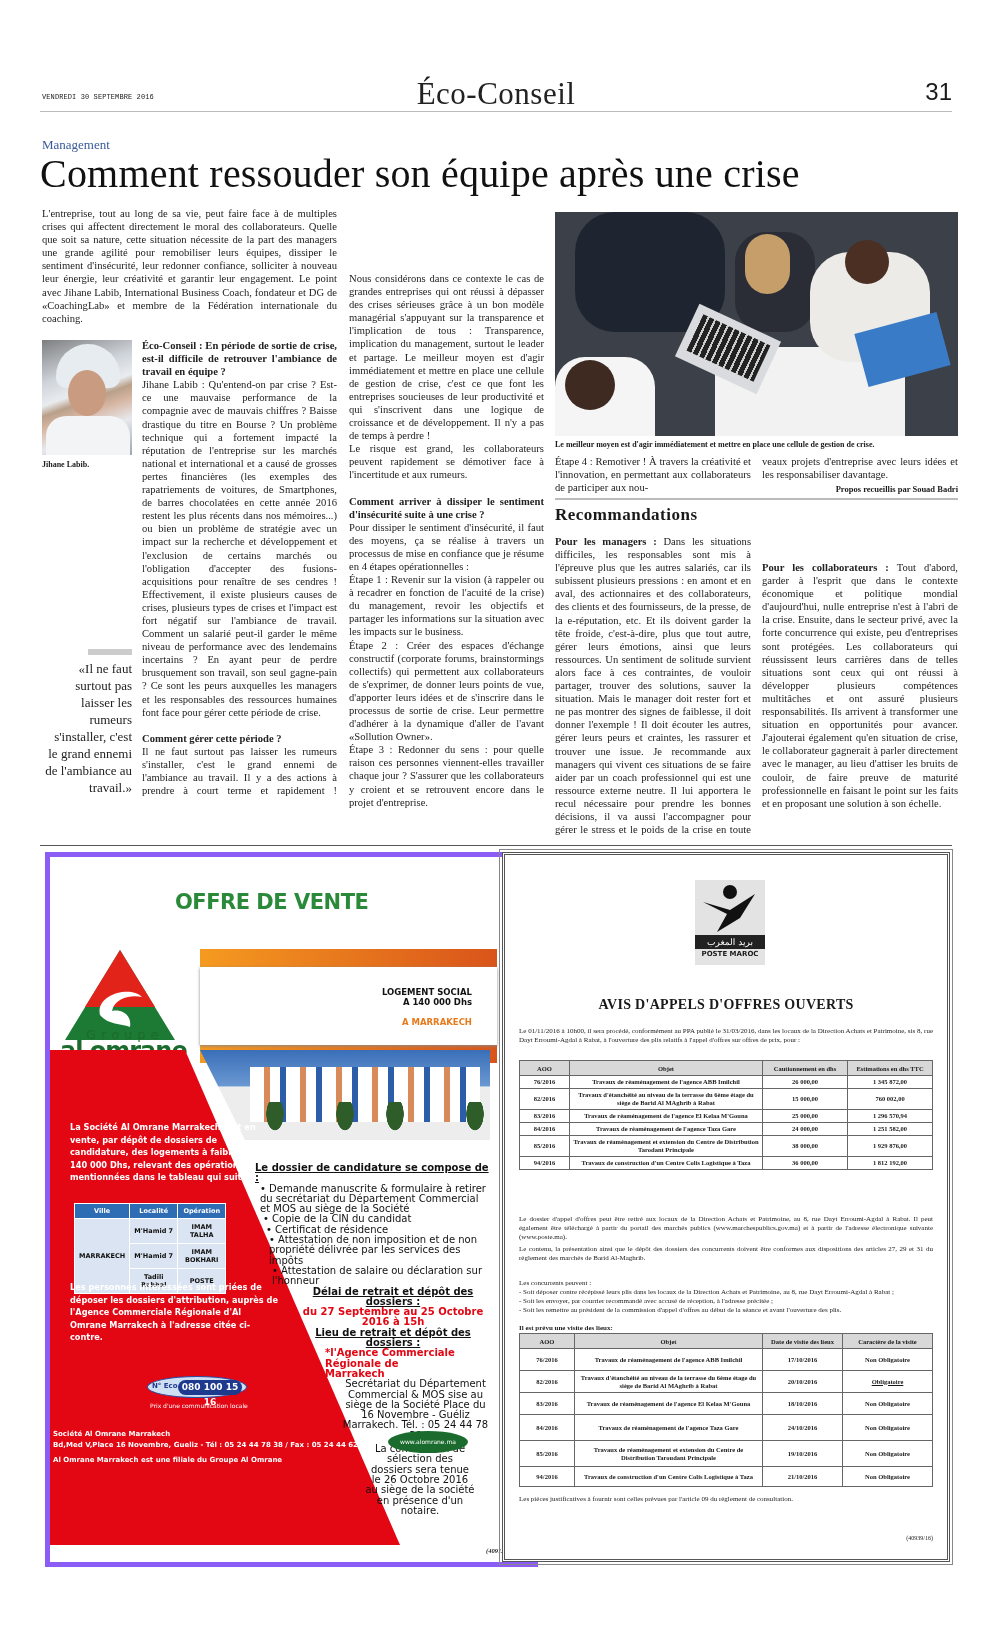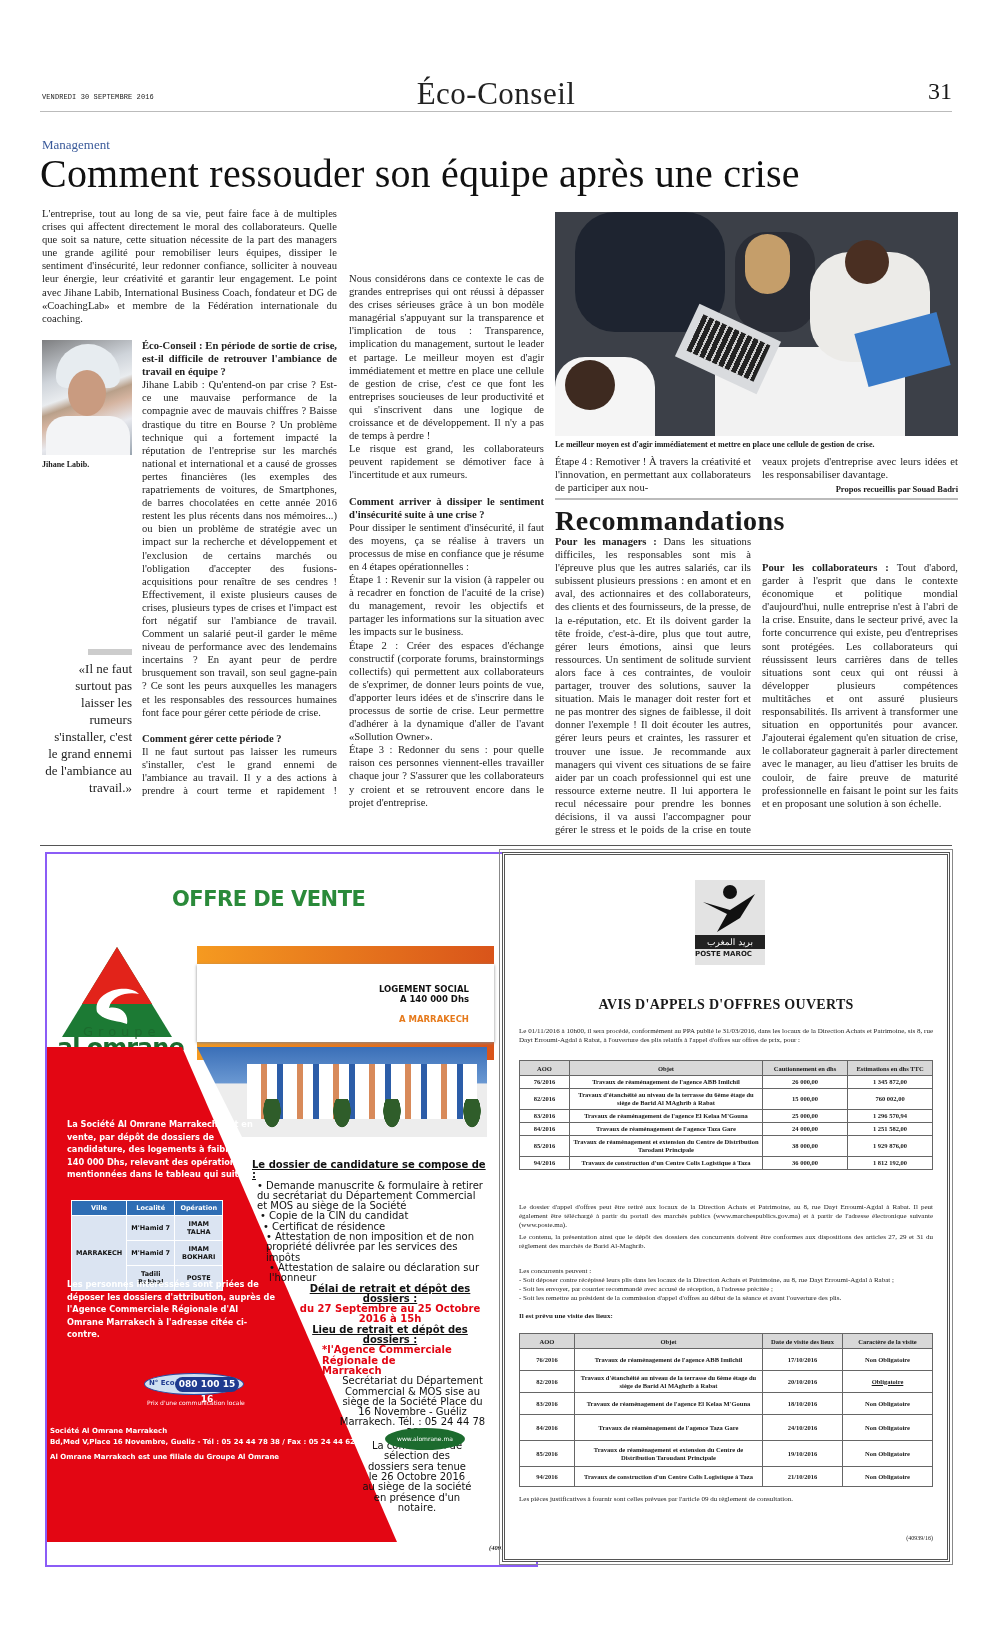--- a/index.html
+++ b/index.html
@@ -1,20 +1,20 @@
 <!DOCTYPE html>
 <html><head>
 <meta charset="utf-8">
 <style>
 *{box-sizing:border-box;margin:0;padding:0}
 body{width:992px;height:1638px;background:#fff;font-family:"DejaVu Serif",serif;color:#1a1a1a;position:relative;overflow:hidden}
 .abs{position:absolute}
 .hdr-date{left:42px;top:93px;font-size:7px;letter-spacing:0.1px;font-family:Liberation Mono, monospace}
 .hdr-title{left:0;width:992px;top:76px;text-align:center;font-size:31px;font-family:"Liberation Serif",serif;font-weight:normal;letter-spacing:0.5px;color:#222}
-.hdr-page{right:40px;top:78px;font-size:24px;font-family:Liberation Serif, serif}
+.hdr-page{right:40px;top:78px;font-size:24px;font-family:Liberation Sans, sans-serif}
 .hdr-rule{left:40px;top:111px;width:912px;height:1px;background:#bbb}
 .kicker{left:42px;top:137px;font-size:13px;color:#3a5a9a;font-family:"Liberation Serif",serif}
 .headline{left:40px;top:150px;font-size:40px;font-family:"Liberation Serif",serif;font-weight:normal;letter-spacing:0.2px;color:#111;white-space:nowrap}
 .txt{font-family:"Liberation Serif",serif;font-size:10.6px;line-height:13.1px;text-align:justify;color:#222}
 .chapo{left:42px;top:207px;width:295px}
 .col1{left:142px;top:339px;width:195px}
 .col2{left:349px;top:207px;width:195px}
 .col3a{left:555px;top:455px;width:196px}
 .col3b{left:762px;top:455px;width:196px}
 .col4{left:555px;top:535px;width:196px}
@@ -36,24 +36,24 @@
 .pm-p2{position:absolute;left:180px;top:20px;width:80px;height:100px;border-radius:30px;background:#2a2d36}
 .pm-hair2{position:absolute;left:190px;top:22px;width:45px;height:60px;border-radius:30px;background:#c59e6a}
 .pm-p3{position:absolute;left:255px;top:40px;width:120px;height:110px;border-radius:40px;background:#ecebe8}
 .pm-hair3{position:absolute;left:290px;top:28px;width:44px;height:44px;border-radius:50%;background:#4a2f22}
 .pm-folder{position:absolute;left:305px;top:110px;width:85px;height:55px;background:#3a7bc8;transform:rotate(-15deg)}
 .pm-p4{position:absolute;left:0;top:145px;width:100px;height:79px;border-radius:30px 30px 0 0;background:#f5f5f5}
 .pm-hair4{position:absolute;left:10px;top:148px;width:50px;height:50px;border-radius:50%;background:#3e2a20}
 .cap-main{left:555px;top:440px;font-size:8px;font-weight:bold;font-family:"Liberation Serif",serif;white-space:nowrap}
 .sig{right:34px;top:484px;font-size:8.5px;font-weight:bold;font-family:"Liberation Serif",serif}
 .reco-rule{left:555px;top:498px;width:403px;height:2px;background:#bbb}
-.reco-title{left:555px;top:505px;font-size:28px;font-family:"Liberation Serif",serif;letter-spacing:0.5px}
+.reco-title{left:555px;top:505px;font-size:17px;font-family:"Liberation Serif",serif;letter-spacing:0.5px}
 .main-rule{left:40px;top:845px;width:912px;height:1px;background:#555}
 
-.ad1{left:45px;top:852px;width:493px;height:715px;border:2px solid #8b5cf6;background:#fff;overflow:hidden}
+.ad1{left:45px;top:852px;width:493px;height:715px;border:5px solid #8b5cf6;background:#fff;overflow:hidden}
 .ad1-title{position:absolute;left:125px;top:33px;font-family:"DejaVu Sans",sans-serif;font-weight:bold;font-size:21px;color:#2a8a3a;letter-spacing:-0.5px}
 .ad1-logo{position:absolute;left:10px;top:88px;width:120px;height:120px}
 .ad1-logo-text1{position:absolute;left:36px;top:170px;font-size:13px;color:#1c6b2e;font-family:"DejaVu Sans",sans-serif;letter-spacing:5px}
 .ad1-logo-text2{position:absolute;left:10px;top:180px;font-size:24px;color:#1c6b2e;font-weight:bold;font-family:"DejaVu Sans",sans-serif;letter-spacing:-1px}
 .ad1-logo-line{position:absolute;left:0;top:207px;width:130px;height:2px;background:#1c6b2e}
 .ad1-band{position:absolute;left:150px;top:92px;width:297px;height:114px;background:linear-gradient(90deg,#f59a20,#d9541a)}
 .ad1-band-inner{position:absolute;left:0;top:18px;width:297px;height:78px;background:#fff;box-shadow:0 1px 3px #888}
 .ad1-band-t1{position:absolute;right:25px;top:20px;text-align:right;font-family:"DejaVu Sans",sans-serif;font-weight:bold;font-size:8.5px;color:#111;line-height:10px}
 .ad1-band-t2{position:absolute;right:25px;top:50px;font-family:"DejaVu Sans",sans-serif;font-weight:bold;font-size:8.5px;color:#e67a1c}
 .ad1-red{position:absolute;left:0;top:193px;width:447px;height:495px;background:#e30613;clip-path:polygon(0 0,135px 0,350px 495px,0 495px)}
@@ -70,21 +70,21 @@
 .ad1-eco{position:absolute;left:97px;top:519px;width:100px;height:22px;border-radius:50%;background:#cfe0f2;border:1px solid #2b4aa0}
 .ad1-eco-pill{position:absolute;left:30px;top:3px;width:64px;height:15px;border-radius:8px;background:#1e3a8f;color:#fff;font-family:"DejaVu Sans",sans-serif;font-weight:bold;font-size:9px;text-align:center;line-height:15px}
 .ad1-eco-lbl{position:absolute;left:4px;top:5px;font-family:"DejaVu Sans",sans-serif;font-size:7px;color:#1e3a8f;font-weight:bold}
 .ad1-eco-sub{position:absolute;left:100px;top:545px;font-family:"DejaVu Sans",sans-serif;font-size:6px;color:#fff}
 .ad1-web{position:absolute;left:338px;top:574px;width:80px;height:22px;border-radius:50%;background:#1c6b2e;color:#fff;font-family:"DejaVu Sans",sans-serif;font-size:6px;text-align:center;line-height:22px}
 .ad1-ref{position:absolute;right:18px;top:690px;font-size:6.5px;font-style:italic;font-weight:bold;font-family:"Liberation Serif",serif}
 
 .ad2{left:502px;top:852px;width:448px;height:710px;border:3px double #555;background:#fff;outline:1px solid #888;outline-offset:2px}
 .ad2-logo{position:absolute;left:190px;top:25px;width:70px;height:85px;background:#e3e3e3}
 .ad2-logo-ar{position:absolute;left:0;top:55px;width:70px;height:14px;background:#222;color:#fff;font-size:9px;text-align:center;line-height:14px}
-.ad2-logo-en{position:absolute;left:0;top:70px;width:70px;text-align:left;font-family:"DejaVu Sans",sans-serif;font-size:7px;font-weight:bold}
+.ad2-logo-en{position:absolute;left:0;top:70px;width:70px;text-align:center;font-family:"DejaVu Sans",sans-serif;font-size:7px;font-weight:bold}
 .ad2-title{position:absolute;left:0;width:442px;top:142px;text-align:center;font-family:"Liberation Serif",serif;font-weight:bold;font-size:14px;letter-spacing:0.3px}
 .ad2-txt{position:absolute;left:14px;width:414px;font-family:"Liberation Serif",serif;font-size:7px;line-height:9px;text-align:justify;color:#222}
 .ad2-tbl{position:absolute;left:14px;width:414px;border-collapse:collapse;font-family:"Liberation Serif",serif;font-size:6.5px;font-weight:bold;text-align:center}
 .ad2-tbl th{background:#d8d8d8;border:1px solid #666;padding:3px 2px;height:15px}
 .ad2-tbl td{border:1px solid #666;padding:2px 3px;line-height:8px}
 .ad2-ref{position:absolute;right:14px;top:680px;font-family:"Liberation Serif",serif;font-size:6px}
 </style>
 </head>
 <body>
 
@@ -305,21 +305,21 @@
         </tr>
       <tr>
           <td>94/2016</td>
           <td>Travaux de construction d'un Centre Colis Logistique à Taza</td>
           <td>36 000,00</td>
           <td>1 812 192,00</td>
         </tr>
     </tbody>
   </table>
 
-  <div class="ad2-txt" style="top:348px">
+  <div class="ad2-txt" style="top:360px">
     <div>Le dossier d'appel d'offres peut être retiré aux locaux de la Direction Achats et Patrimoine, au 8, rue Dayt Erroumi-Agdal à Rabat. Il peut également être téléchargé à partir du portail des marchés publics (www.marchespublics.gov.ma) et à partir de l'adresse électronique suivante (www.poste.ma).</div>
     <div style="margin-top:3px">Le contenu, la présentation ainsi que le dépôt des dossiers des concurrents doivent être conformes aux dispositions des articles 27, 29 et 31 du règlement des marchés de Barid Al-Maghrib.</div>
     <div style="margin-top:16px">Les concurrents peuvent :</div>
     <div>-   Soit déposer contre récépissé leurs plis dans les locaux de la Direction Achats et Patrimoine, au 8, rue Dayt Erroumi-Agdal à Rabat ;</div>
     <div>-   Soit les envoyer, par courrier recommandé avec accusé de réception, à l'adresse précitée ;</div>
     <div>-   Soit les remettre au président de la commission d'appel d'offres au début de la séance et avant l'ouverture des plis.</div>
     <div style="margin-top:9px;font-weight:bold">Il est prévu une visite des lieux:</div>
   </div>
 
   <table class="ad2-tbl" style="top:478px">

